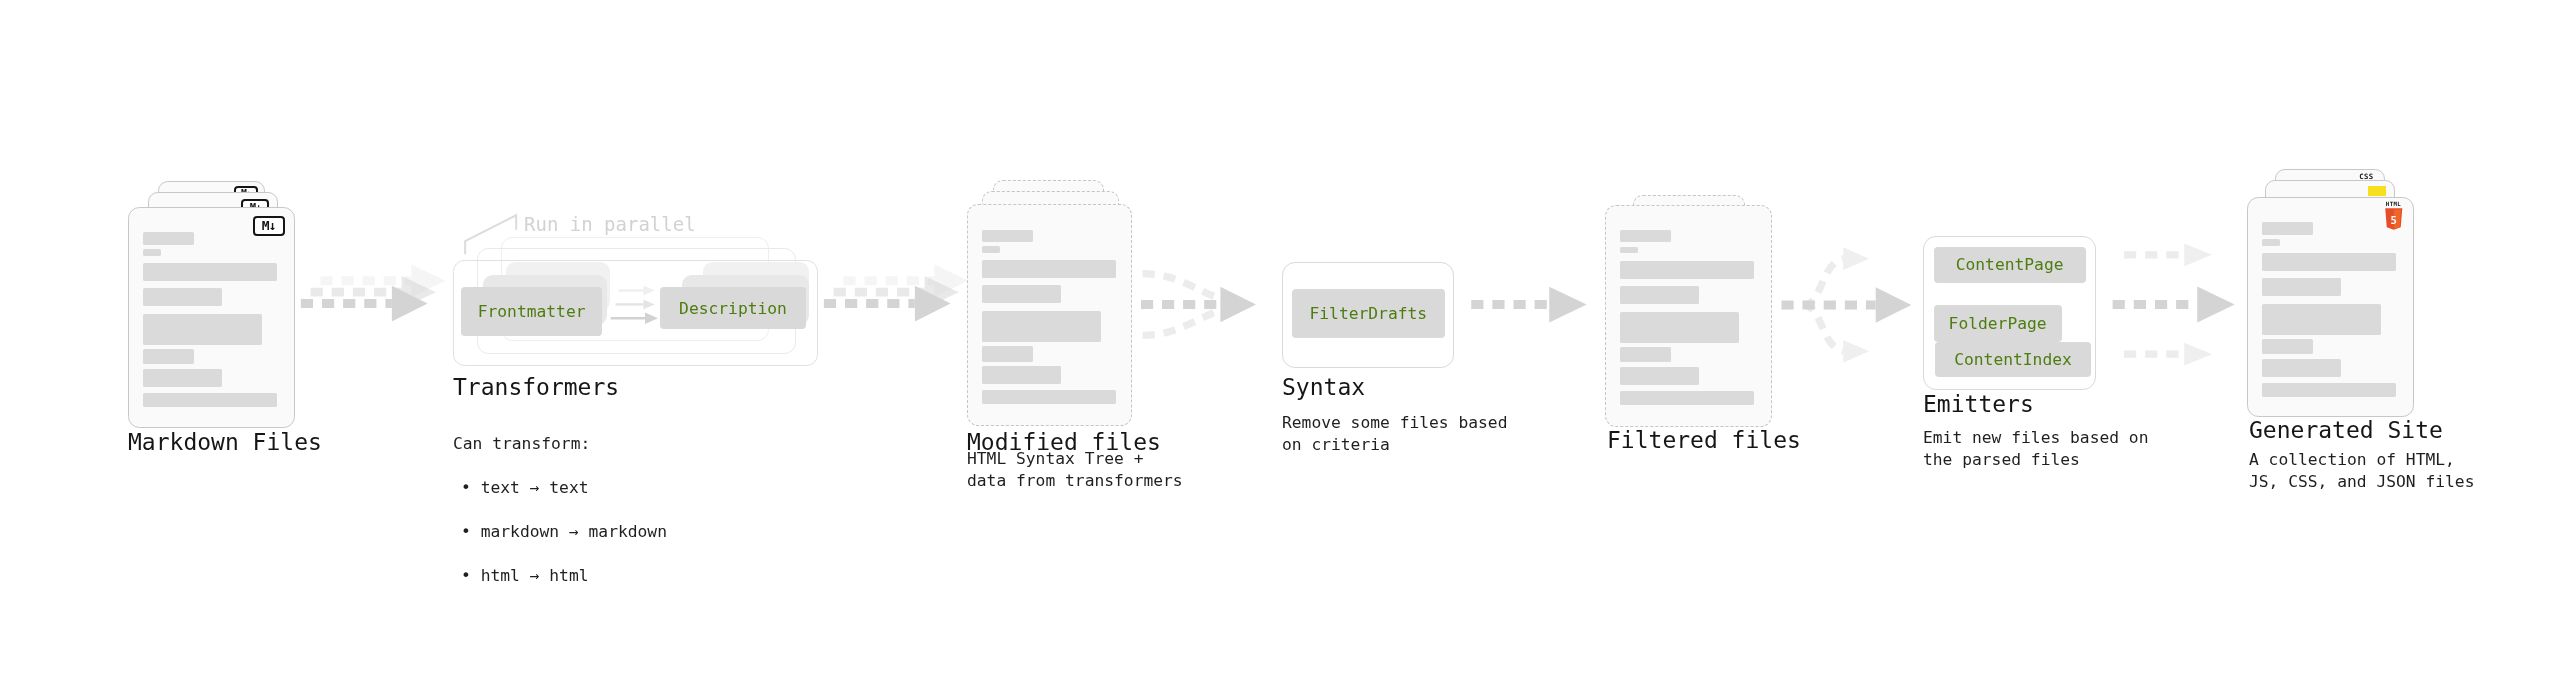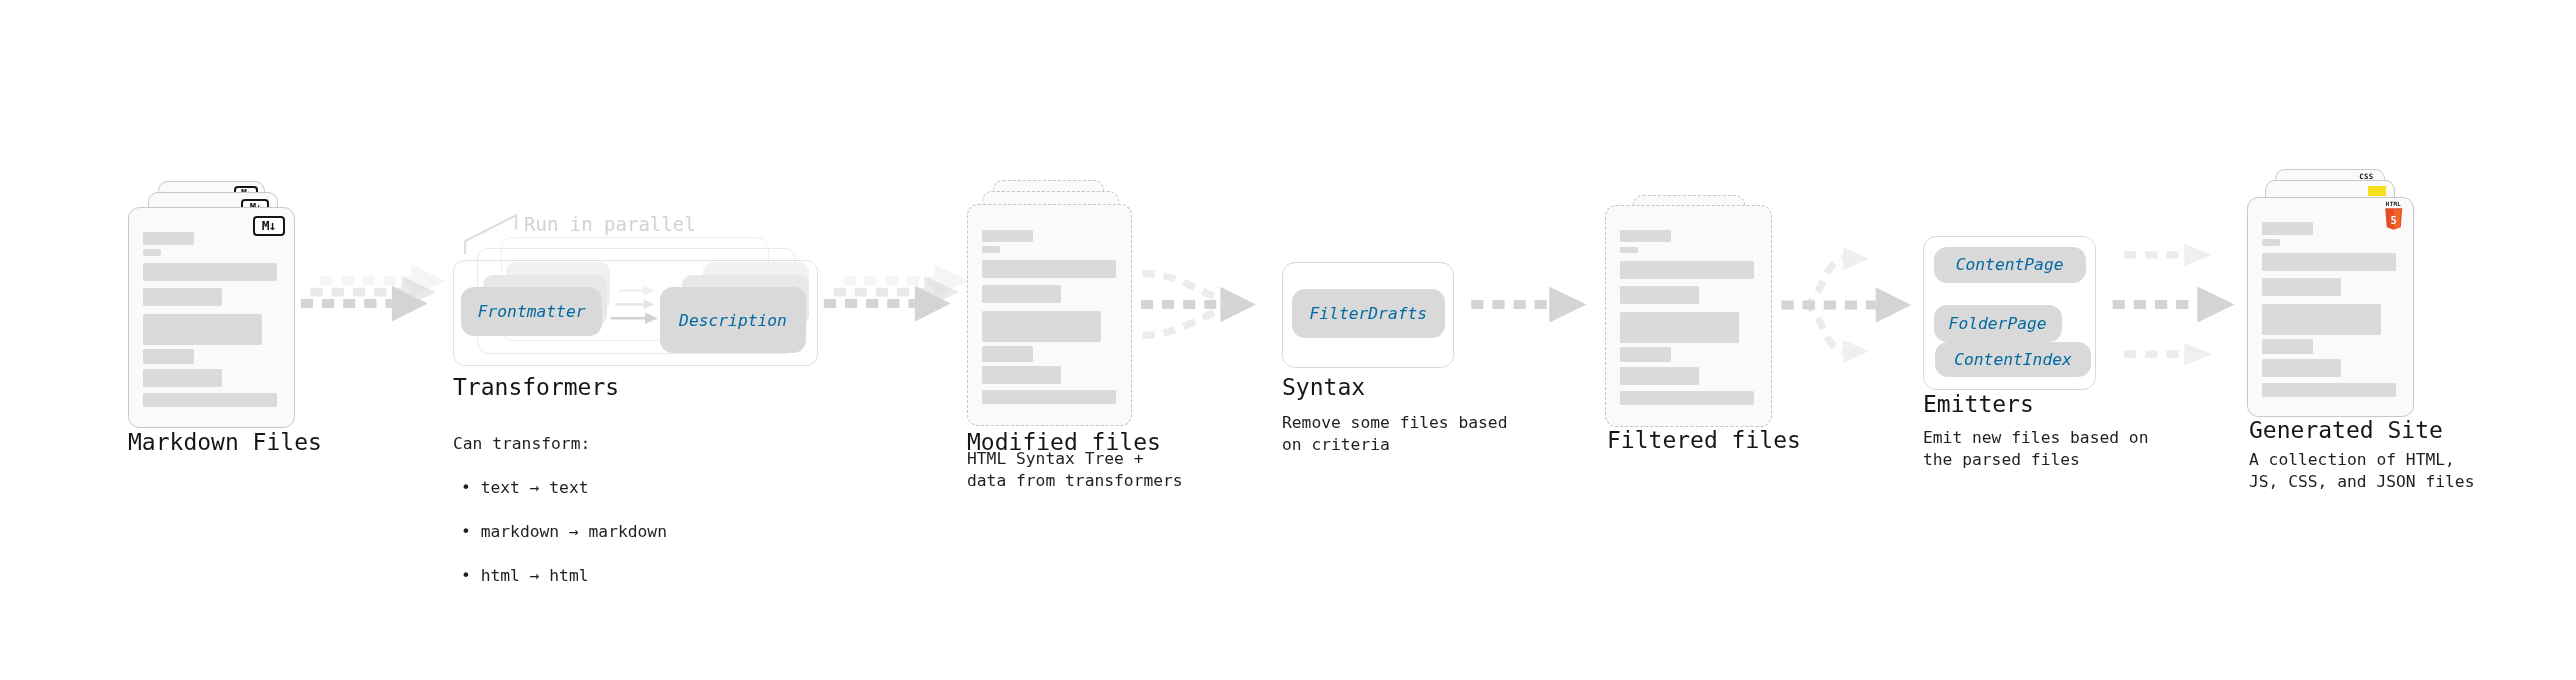--- a/index.html
+++ b/index.html
@@ -30,22 +30,22 @@
   .sz1{right:9px;top:8.1px;width:32.5px;height:19.5px;font-size:13px;}
   .sz2{right:7.3px;top:5.7px;width:28px;height:16.3px;font-size:10.6px;}
   .sz3{right:5.7px;top:4.1px;width:24.4px;height:14.6px;font-size:9.8px;}
   
   .heading{position:absolute;font-size:23px;line-height:24.4px;color:#161616;white-space:nowrap;}
   .desc{position:absolute;font-size:16.3px;line-height:22px;color:#1f1f1f;white-space:pre-line;}
   .desc .bullet{padding-left:8.1px;}
   
   .outline{position:absolute;border:1.6px solid #e2e2e2;border-radius:11.4px;box-sizing:border-box;background:transparent;}
   .panel{position:absolute;background:#fff;border:1.6px solid #d9d9d9;border-radius:13px;box-sizing:border-box;}
-  .tbox{position:absolute;background:#d9d9d9;border-radius:13px;display:flex;align-items:center;justify-content:center;
-    font-size:16.3px;color:#0369a1;white-space:nowrap;font-style:italic;}
+  .tbox{position:absolute;background:#d9d9d9;border-radius:4px;display:flex;align-items:center;justify-content:center;
+    font-size:16.3px;color:#4d7c0f;white-space:nowrap;}
   .gbox{position:absolute;border-radius:9.8px;}
   .note{position:absolute;font-size:19px;color:#d2d2d2;white-space:nowrap;}
   
   svg.arrow{position:absolute;overflow:visible;}
   .dash{stroke:#d4d4d4;stroke-width:11;stroke-dasharray:15 11;}
   .thin{stroke-width:9;}
   .faded{stroke:#ececec;}
   .head{fill:#d4d4d4;}
   .faded-head{fill:#efefef;}
   
@@ -121,21 +121,21 @@
           <path d="M42 19 L42 31 L56 25 Z" fill="#e4e4e4"></path>
         </g>
       <g>
           <line x1="2" y1="42" x2="44" y2="42" stroke="#d2d2d2" stroke-width="3"></line>
           <path d="M44 35 L44 49 L60 42 Z" fill="#d2d2d2"></path>
         </g>
     </svg>
 
     <div class="gbox" style="left:250px;top:59px;width:106px;height:49px;background:#f1f1f1"></div>
     <div class="gbox" style="left:229px;top:72px;width:127px;height:50px;background:#e8e8e8"></div>
-    <div class="tbox" style="left:207px;top:84px;width:146px;height:66px">Description</div>
+    <div class="tbox" style="left:207px;top:84px;width:146px;height:42px">Description</div>
   </div>
   <div class="heading" style="left:453px;top:375px">Transformers</div>
   <div class="desc" style="left:453px;top:411px">
     <div>Can transform:</div>
     <div class="bullet">• text → text</div>
     <div class="bullet">• markdown → markdown</div>
     <div class="bullet">• html → html</div>
   </div>
 
   <svg class="arrow" style="left:822px;top:258px" width="163" height="91" viewBox="0 0 200 112">

